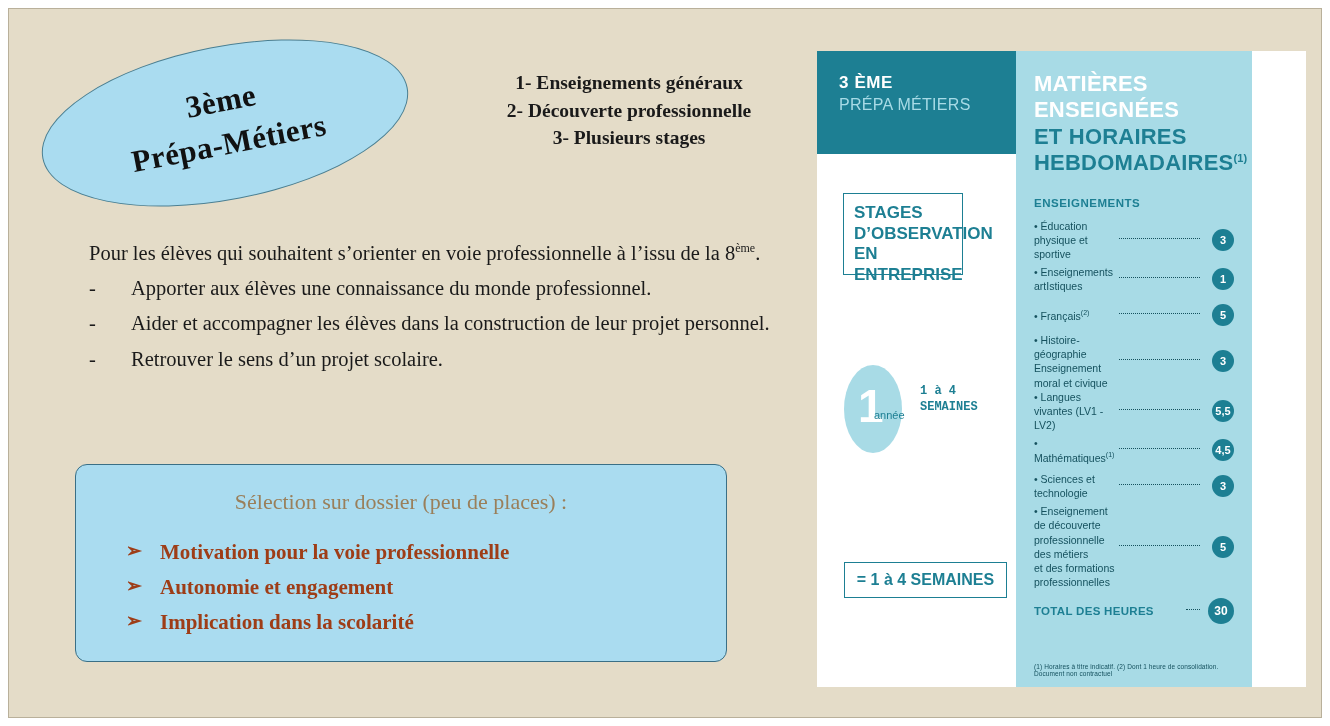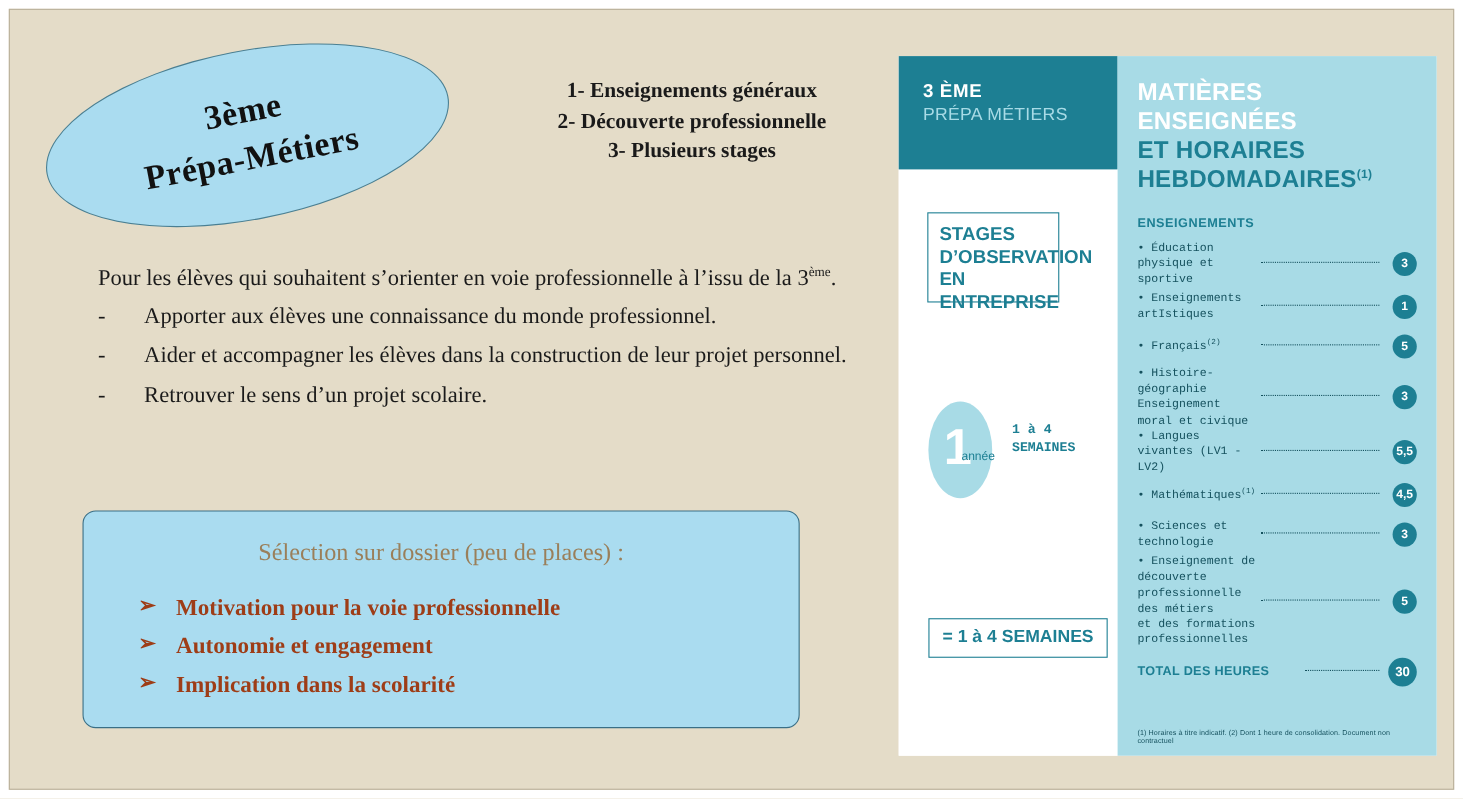--- a/index.html
+++ b/index.html
@@ -251,21 +251,21 @@
     display: flex;
     align-items: center;
     justify-content: center;
     color: #1d7f93;
     font-family: "Liberation Sans", sans-serif;
     font-weight: bold;
     font-size: 16px;
   }
   .info-right {
     position: relative;
-    width: 290px;
+    width: 236px;
     height: 100%;
     background: #a8dbe6;
     padding: 0 18px;
     box-sizing: border-box;
   }
   .ir-title {
     padding-top: 20px;
     color: #ffffff;
     font-family: "Liberation Sans", sans-serif;
     font-weight: bold;
@@ -295,21 +295,21 @@
   }
   .subj-row {
     position: relative;
     min-height: 36px;
     padding-right: 30px;
     display: flex;
     align-items: center;
   }
   .subj-label {
     color: #15515e;
-    font-family: Liberation Mono, monospace;
+    font-family: Liberation Sans, sans-serif;
     font-size: 10.5px;
     line-height: 1.35;
     flex: 1;
   }
   .subj-label sup {
     font-size: 7px;
     vertical-align: super;
   }
   .dots {
     flex: 1;
@@ -397,21 +397,21 @@
   </div>
 
   <div class="top-list">
     <div>1- Enseignements généraux</div>
     <div>2- Découverte professionnelle</div>
     <div>3- Plusieurs stages</div>
   </div>
 
   <div class="body-text">
     <p class="intro">
-      <span>Pour les élèves qui souhaitent s’orienter en voie professionnelle à l’issu de la 3</span><sup>ème</sup><span>.</span>
+      <span>Pour les élèves qui souhaitent s’orienter en voie professionnelle à l’issu de la 8</span><sup>ème</sup><span>.</span>
     </p>
     <ul class="dash-list">
       <li>
         <span class="dash">-</span>
         <span>Apporter aux élèves une connaissance du monde professionnel.</span>
       </li>
       <li>
         <span class="dash">-</span>
         <span>Aider et accompagner les élèves dans la construction de leur projet personnel.</span>
       </li>

